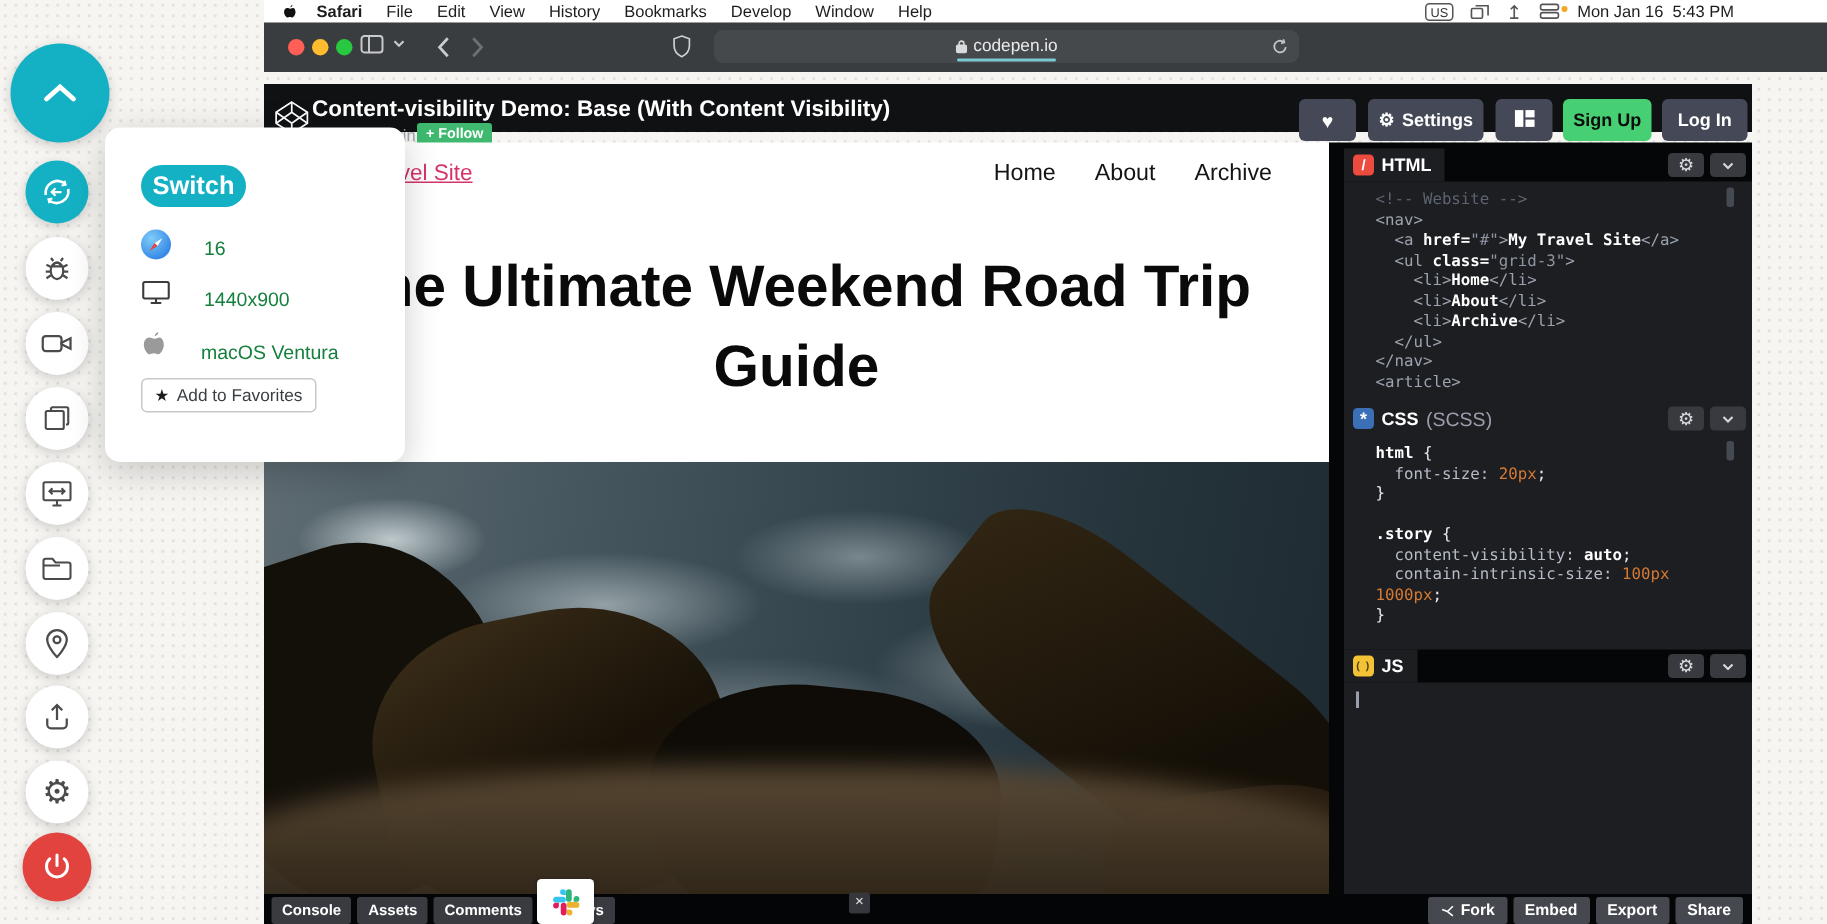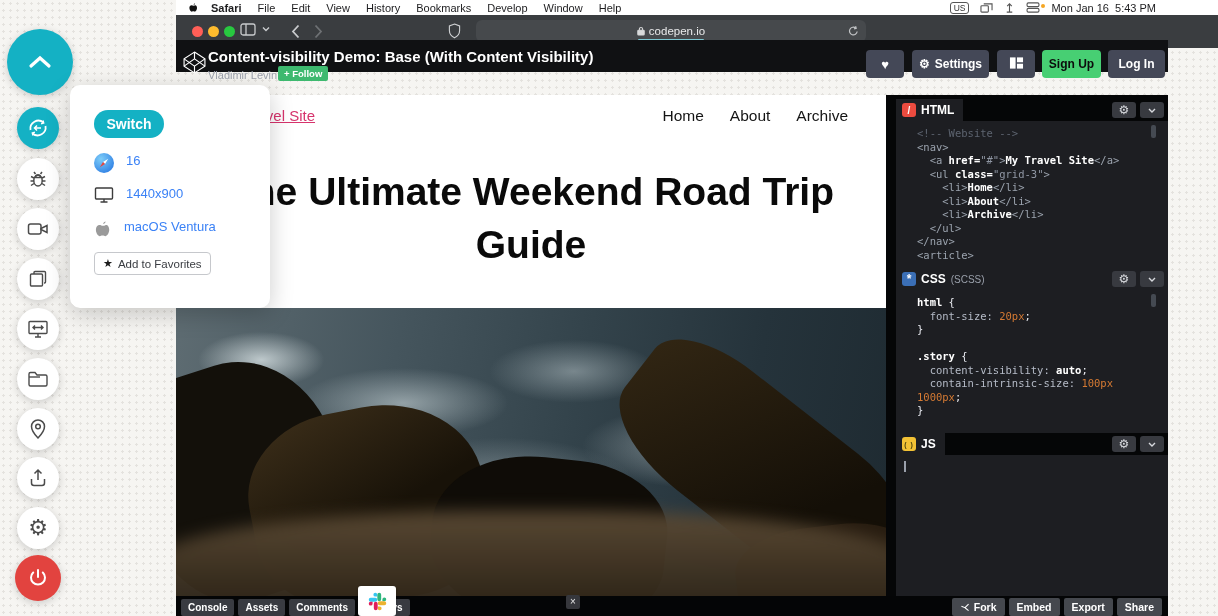--- a/index.html
+++ b/index.html
@@ -27,21 +27,21 @@
   .tl{ position:absolute; top:11px; width:11px; height:11px; border-radius:50%; }
   .tl-red{ left:16px; background:#ff5f57; } .tl-yellow{ left:32px; background:#febc2e; } .tl-green{ left:48px; background:#28c840; }
   .tb-ic{ position:absolute; top:8px; color:#c9cbcd; display:flex; }
   .addr{ position:absolute; left:300px; top:5px; width:390px; height:22px; background:#46494c; border-radius:6px;
     display:flex; align-items:center; justify-content:center; color:#e9eaeb; font-size:11.5px; gap:4px; }
   .addr-underline{ position:absolute; bottom:1px; left:50%; transform:translateX(-50%); width:66px; height:2px; background:#7cc8d3; border-radius:1px; }
   .addr .reload{ position:absolute; right:7px; top:5px; }
   .plus-glyph{ font-size:16px; line-height:15px; color:#c9cbcd; }
 
   
-  .cp-header{ position:absolute; left:176px; top:40px; width:992px; height:32px; background:#101113; color:#fff;text-decoration:underline; }
+  .cp-header{ position:absolute; left:176px; top:56px; width:992px; height:32px; background:#101113; color:#fff;text-decoration:underline; }
   .cp-logo{ position:absolute; left:6px; top:10px; }
   .cp-title{ position:absolute; left:32px; top:8px; font-size:15px; font-weight:bold; white-space:nowrap; }
   .cp-author{ position:absolute; left:32px; top:29px; font-size:11px; color:#9da2ad; }
   .follow-btn{ position:absolute; left:102px; top:26px; background:#3eb96f; color:#fff; font-size:9.5px; font-weight:bold;
     padding:2px 6px; border-radius:2px; }
   .cp-btn{ position:absolute; top:10px; height:28px; background:#444857; border:none; border-radius:4px; color:#fff;
     font-family:"Liberation Sans",sans-serif; font-size:12px; font-weight:bold; display:flex; align-items:center; justify-content:center; gap:5px; cursor:pointer; }
   .btn-heart{ left:690px; width:38px; font-size:13px; }
   .btn-settings{ left:736px; width:77px; }
   .btn-layout{ left:821px; width:38px; }
@@ -76,21 +76,21 @@
   .rock-r{ left:430px; top:85px; width:300px; height:140px; background:linear-gradient(120deg,#332714,#140f07 70%); border-radius:30% 25% 30% 35%; transform:rotate(38deg); }
   .rock-br{ left:560px; top:218px; width:180px; height:95px; background:#271c10; border-radius:40%; transform:rotate(-7deg); }
   .fg-blur{ position:absolute; left:-25px; right:-25px; bottom:-30px; height:115px;
     background:linear-gradient(#5c4b35,#251d12); border-radius:45% 45% 0 0; filter:blur(8px); opacity:.95; }
 
   
   .editors{ position:absolute; left:886px; top:95px; width:282px; height:501px; background:#050607; }
   .ed-header{ position:absolute; left:10px; width:272px; height:22px; display:flex; align-items:center; }
   .ed-tab{ background:#1d1e22; height:22px; display:flex; align-items:center; gap:5px; padding:0 9px 0 6px; }
   .ed-label{ color:#fff; font-weight:bold; font-size:12px; }
-  .ed-sub{ color:#9aa0ab; font-size:10px; }
+  .ed-sub{ color:#9aa0ab; font-size:13px; }
   .ed-btns{ margin-left:auto; display:flex; gap:4px; padding-right:4px; }
   .ed-btn{ width:24px; height:16px; background:#383a40; border:none; border-radius:3px; color:#d7d9dd;
     display:flex; align-items:center; justify-content:center; cursor:pointer; font-size:9px; }
   .file-badge{ width:14px; height:14px; border-radius:3px; display:flex; align-items:center; justify-content:center;
     font-weight:bold; }
   .badge-html{ background:#ec4b3f; color:#fff; font-size:10px; }
   .badge-css{ background:#3b6fb6; color:#fff; font-size:12px; }
   .badge-js{ background:#f3c235; color:#46400e; font-size:7px; letter-spacing:1px; }
   .ed-code{ position:absolute; left:10px; width:272px; background:#1d1e22; overflow:hidden;
     font-family:"DejaVu Sans Mono", monospace; font-size:10.5px; line-height:13.5px; padding:6px 8px 0 21px; white-space:pre; }
@@ -122,22 +122,22 @@
   .fab-main{ left:7px; top:29px; width:66px; height:66px; background:#14b1c4; }
   .fab-sm{ left:17px; width:42px; height:42px; }
   .fab-teal{ background:#14b1c4; }
   .fab-red{ left:15px; width:46px; height:46px; background:#e2433f; }
   .gear-big{ font-size:22px; color:#4b4b4b; line-height:22px; }
 
   
   .popup{ position:absolute; left:70px; top:85px; width:200px; height:223px; background:#fff; border-radius:10px;
     box-shadow:0 6px 24px rgba(0,0,0,.2); }
   .switch-btn{ position:absolute; left:24px; top:25px; width:70px; height:28px; background:#14b1c4; color:#fff;
-    border:none; border-radius:14px; font-size:14px; font-weight:bold; font-family:"Liberation Sans",sans-serif; cursor:pointer; }
-  .pop-row{ position:absolute; left:24px; display:flex; align-items:flex-start; gap:12px; font-size:13px; color:#3b82f6; }
+    border:none; border-radius:14px; font-size:17px; font-weight:bold; font-family:"Liberation Sans",sans-serif; cursor:pointer; }
+  .pop-row{ position:absolute; left:24px; display:flex; align-items:flex-end; gap:22px; font-size:13px; color:#15803d; }
   .row-browser{ top:68px; } .row-res{ top:101px; } .row-os{ top:134px; }
   .safari-badge{ width:20px; height:20px; border-radius:50%; background:radial-gradient(circle at 35% 30%, #7ecdf8, #1e6fe0); position:relative; }
   .fav-btn{ position:absolute; left:24px; top:167px; height:23px; background:#fff; border:1px solid #c6c8cc; border-radius:4px;
     display:flex; align-items:center; gap:5px; padding:0 8px; font-size:11.5px; color:#3a3d42; cursor:pointer; font-family:"Liberation Sans",sans-serif; }
   .star-glyph{ font-size:11px; color:#1c1c1c; }
 </style>
 </head>
 <body>
 
 <div class="stage">

